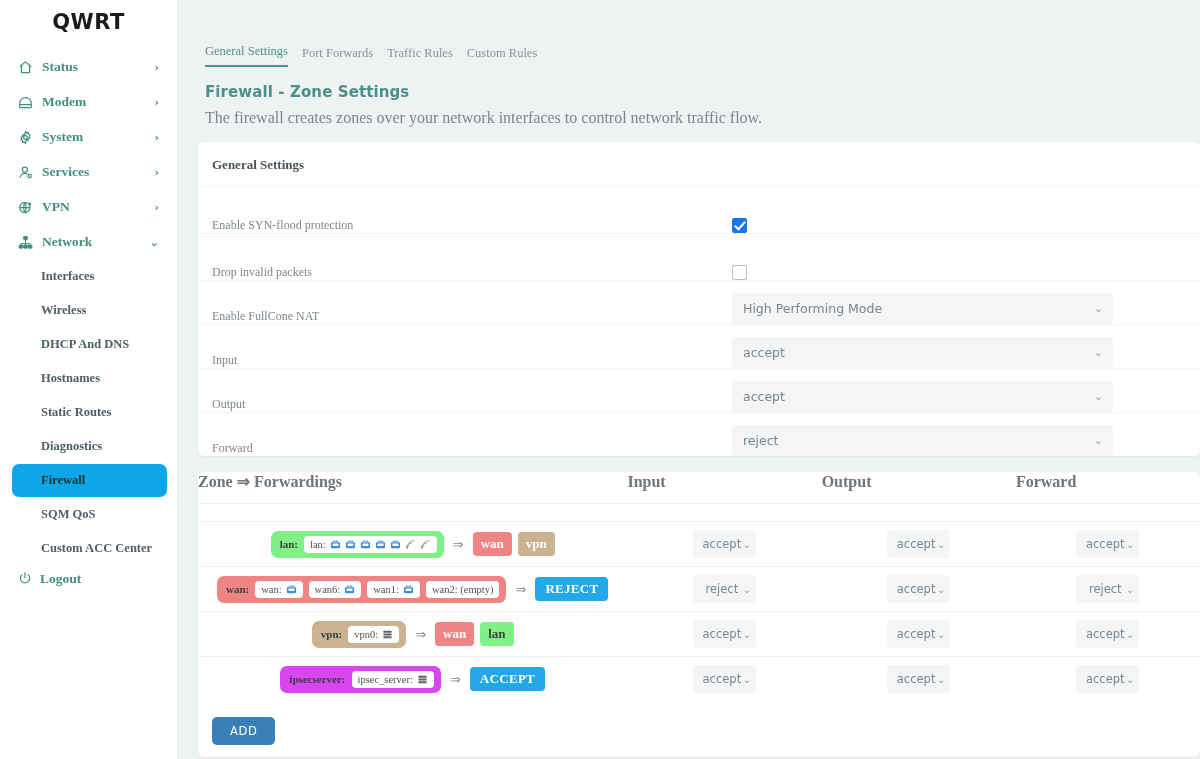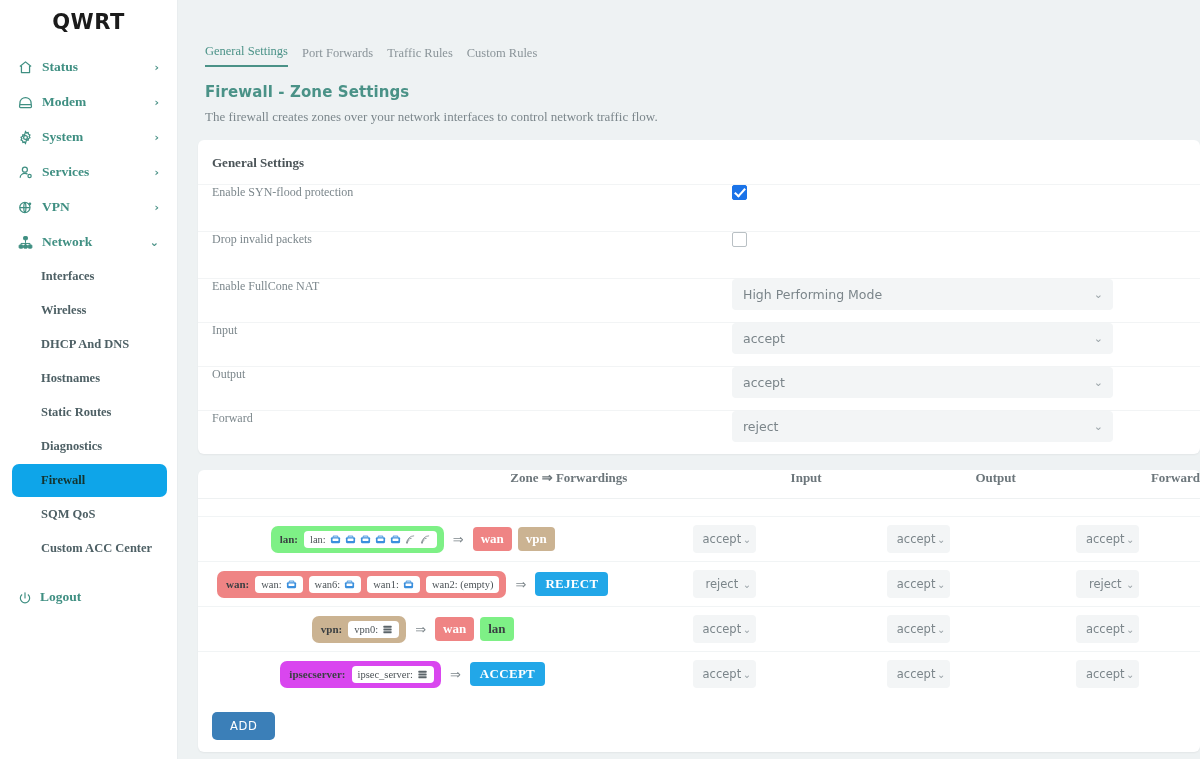--- a/index.html
+++ b/index.html
@@ -56,21 +56,21 @@
     font-weight: bold;
     color: #4e6065;
     border-radius: 7px;
     cursor: pointer;
   }
   .sub-item.active {
     background: #0ea5e9;
     color: #14332e;
   }
   .logout {
-    display:flex; align-items:flex-end;
+    display:flex; align-items:flex-start;
     height: 34px;
     margin: 6px 10px 0 12px;
     padding-left: 6px;
     color:#3f8f82;
     font-size: 13.5px;
     font-weight: bold;
     cursor:pointer;
   }
   .logout .ico { width:22px; display:flex; align-items:center;}
 
@@ -102,42 +102,42 @@
 
   .page-title {
     font-family: "DejaVu Sans", sans-serif;
     font-size: 15px;
     font-weight: bold;
     color: #4a9287;
     padding: 16px 0 0 27px;
     letter-spacing: .1px;
   }
   .page-desc {
-    font-size: 13px;
+    font-size: 16px;
     color: #7c878c;
     padding: 8px 0 0 27px;
   }
 
   .card {
     background: #ffffff;
     margin: 15px 0 0 20px;
     width: 1002px;
     border-radius: 6px;
     box-shadow: 0 1px 2px rgba(0,0,0,.05);
     padding: 0 0 0 0;
   }
   .card-title {
     font-size: 13px;
     font-weight: bold;
     color: #4b5458;
     padding: 15px 0 13px 14px;
   }
 
   .form-row {
-    display: flex; align-items: flex-start;
+    display: flex; align-items: flex-end;
     border-top: 1px solid #f2f4f5;
     min-height: 44px;
     padding: 0 0 0 14px;
   }
   .form-row .f-label {
     width: 520px;
     font-size: 12px;
     color: #7c878c;
   }
   .form-row .f-ctrl { flex: 1; display:flex; align-items:center; }
@@ -192,23 +192,23 @@
     border-radius: 6px;
     box-shadow: 0 1px 2px rgba(0,0,0,.05);
     padding-bottom: 12px;
   }
   .ztitle {
     font-size: 13px; font-weight: bold; color:#4b5458;
     padding: 16px 0 14px 14px;
   }
   .ztable { width: 100%; border-collapse: collapse; table-layout: fixed; }
   .ztable th {
-    font-size: 13px; color:#6c767b; font-weight: bold;
+    font-size: 16px; color:#6c767b; font-weight: bold;
     padding: 0 0 12px 0;
-    text-align: right;
+    text-align: left;
   }
   .ztable th.c1 { width: 420px; }
   .ztable th.c2 { width: 190px; }
   .ztable th.c3 { width: 190px; }
   .ztable th.c4 { width: 180px; }
   .ztable tr.hdr th { border-bottom: 1px solid #eef1f2; }
   .ztable tr.spacer td { height: 18px; border-bottom: 1px solid #f1f4f5; }
   .ztable td {
     border-bottom: 1px solid #f1f4f5;
     padding: 8px 0;

